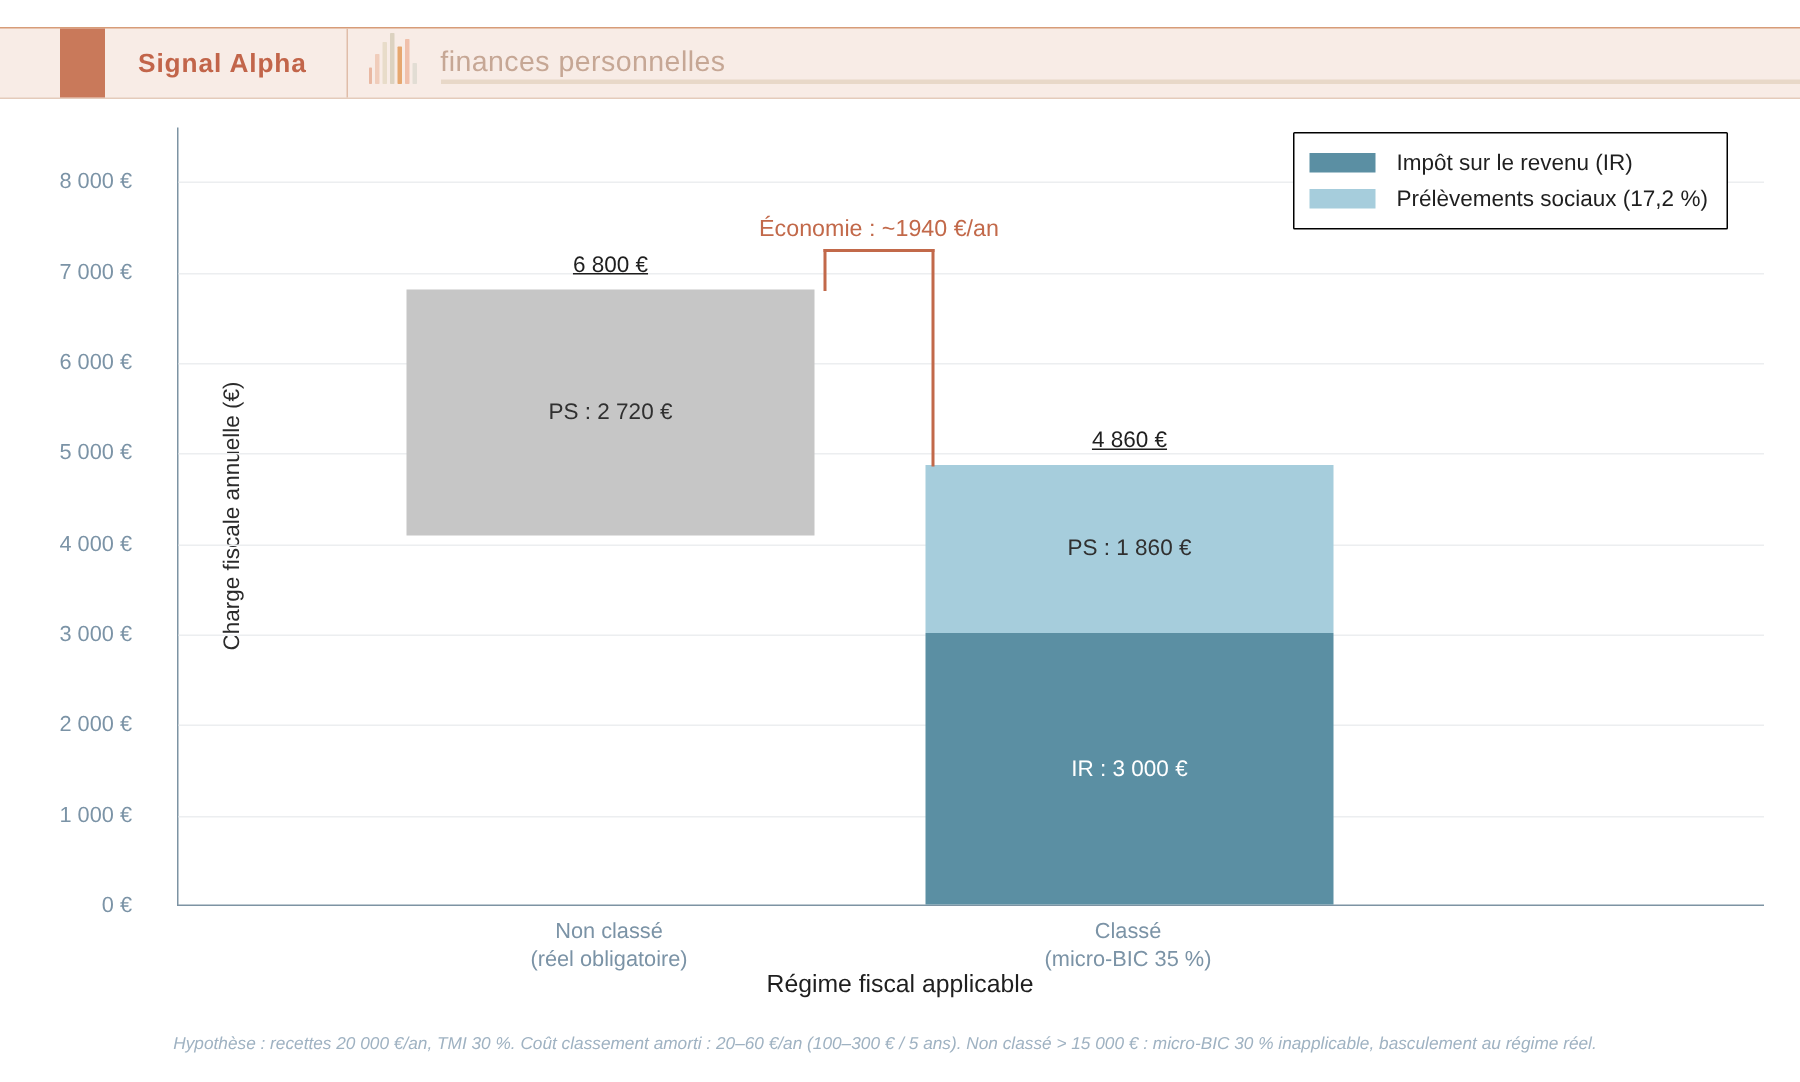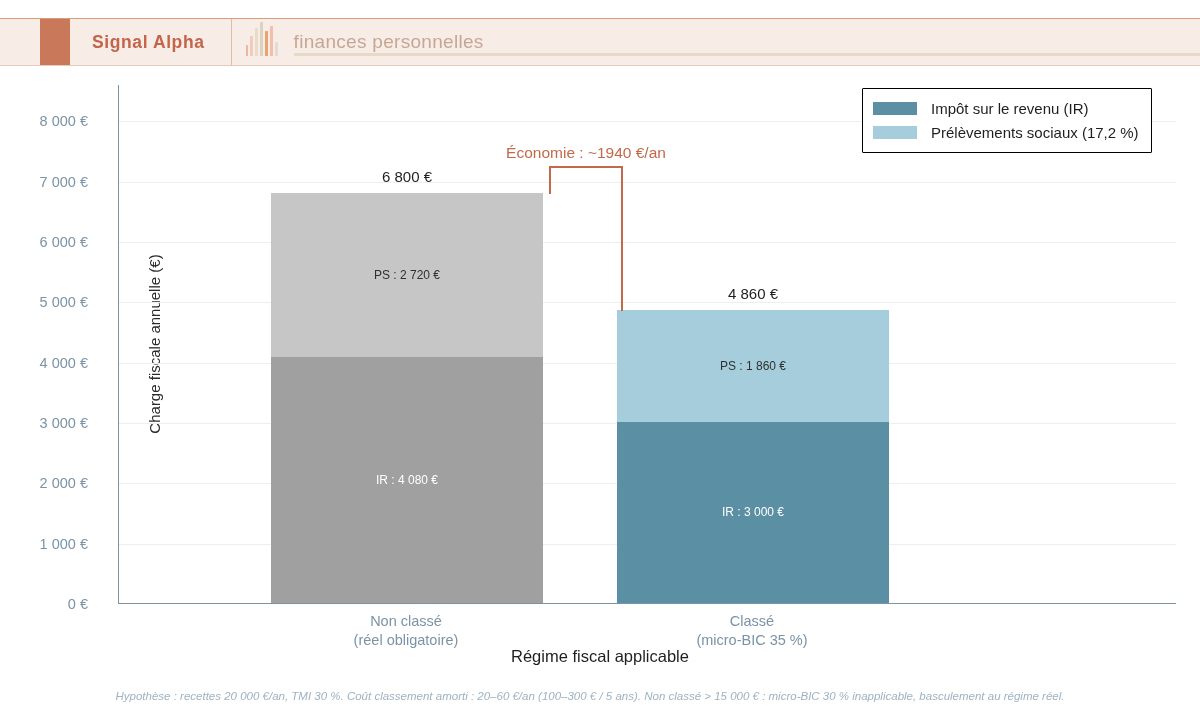--- a/index.html
+++ b/index.html
@@ -115,31 +115,32 @@
   }
 
   
   .bar-group { position: absolute; bottom: 0; }
   .seg {
     position: absolute;
     left: 0; width: 100%;
     display: flex;
     align-items: center;
     justify-content: center;
-    font-size: 12px;
+    font-size: 15px;
   }
   .seg-ir { color: #ffffff; }
   .seg-ps { color: #303030; }
   .bar-total {
     position: absolute;
     left: 0; width: 100%;
     text-align: center;
     font-size: 15px;
     color: #1f1f1f;
     white-space: nowrap;
+    text-decoration: underline;
   }
 
   
   .bracket { position: absolute; }
   .bracket-top {
     position: absolute; top: 0; left: 0;
     height: 2px; width: 100%;
     background: #c2694a;
   }
   .bracket-left, .bracket-right {
@@ -253,21 +254,20 @@
         <div class="ytick-label" style="top: 398.302px;">2 000 €</div>
         <div class="ytick-label" style="top: 337.953px;">3 000 €</div>
         <div class="ytick-label" style="top: 277.605px;">4 000 €</div>
         <div class="ytick-label" style="top: 217.256px;">5 000 €</div>
         <div class="ytick-label" style="top: 156.907px;">6 000 €</div>
         <div class="ytick-label" style="top: 96.5581px;">7 000 €</div>
         <div class="ytick-label" style="top: 36.2093px;">8 000 €</div>
       </div>
     <div id="bars">
         <div class="bar-group" style="left: 152px; width: 272px; height: 410.372px;">
-          <div class="seg seg-ir" style="bottom: 0px; height: 246.223px; background: rgb(160, 160, 160);">IR : 4 080 €</div>
           <div class="seg seg-ps" style="bottom: 246.223px; height: 164.149px; background: rgb(198, 198, 198);">PS : 2 720 €</div>
           <div class="bar-total" style="bottom: 418.372px;">6 800 €</div>
         </div>
         <div class="bar-group" style="left: 498px; width: 272px; height: 293.295px;">
           <div class="seg seg-ir" style="bottom: 0px; height: 181.047px; background: rgb(91, 143, 163);">IR : 3 000 €</div>
           <div class="seg seg-ps" style="bottom: 181.047px; height: 112px; background: rgb(166, 205, 220);">PS : 1 860 €</div>
           <div class="bar-total" style="bottom: 301.295px;">4 860 €</div>
         </div>
       </div>
     <div id="annotation-layer">

